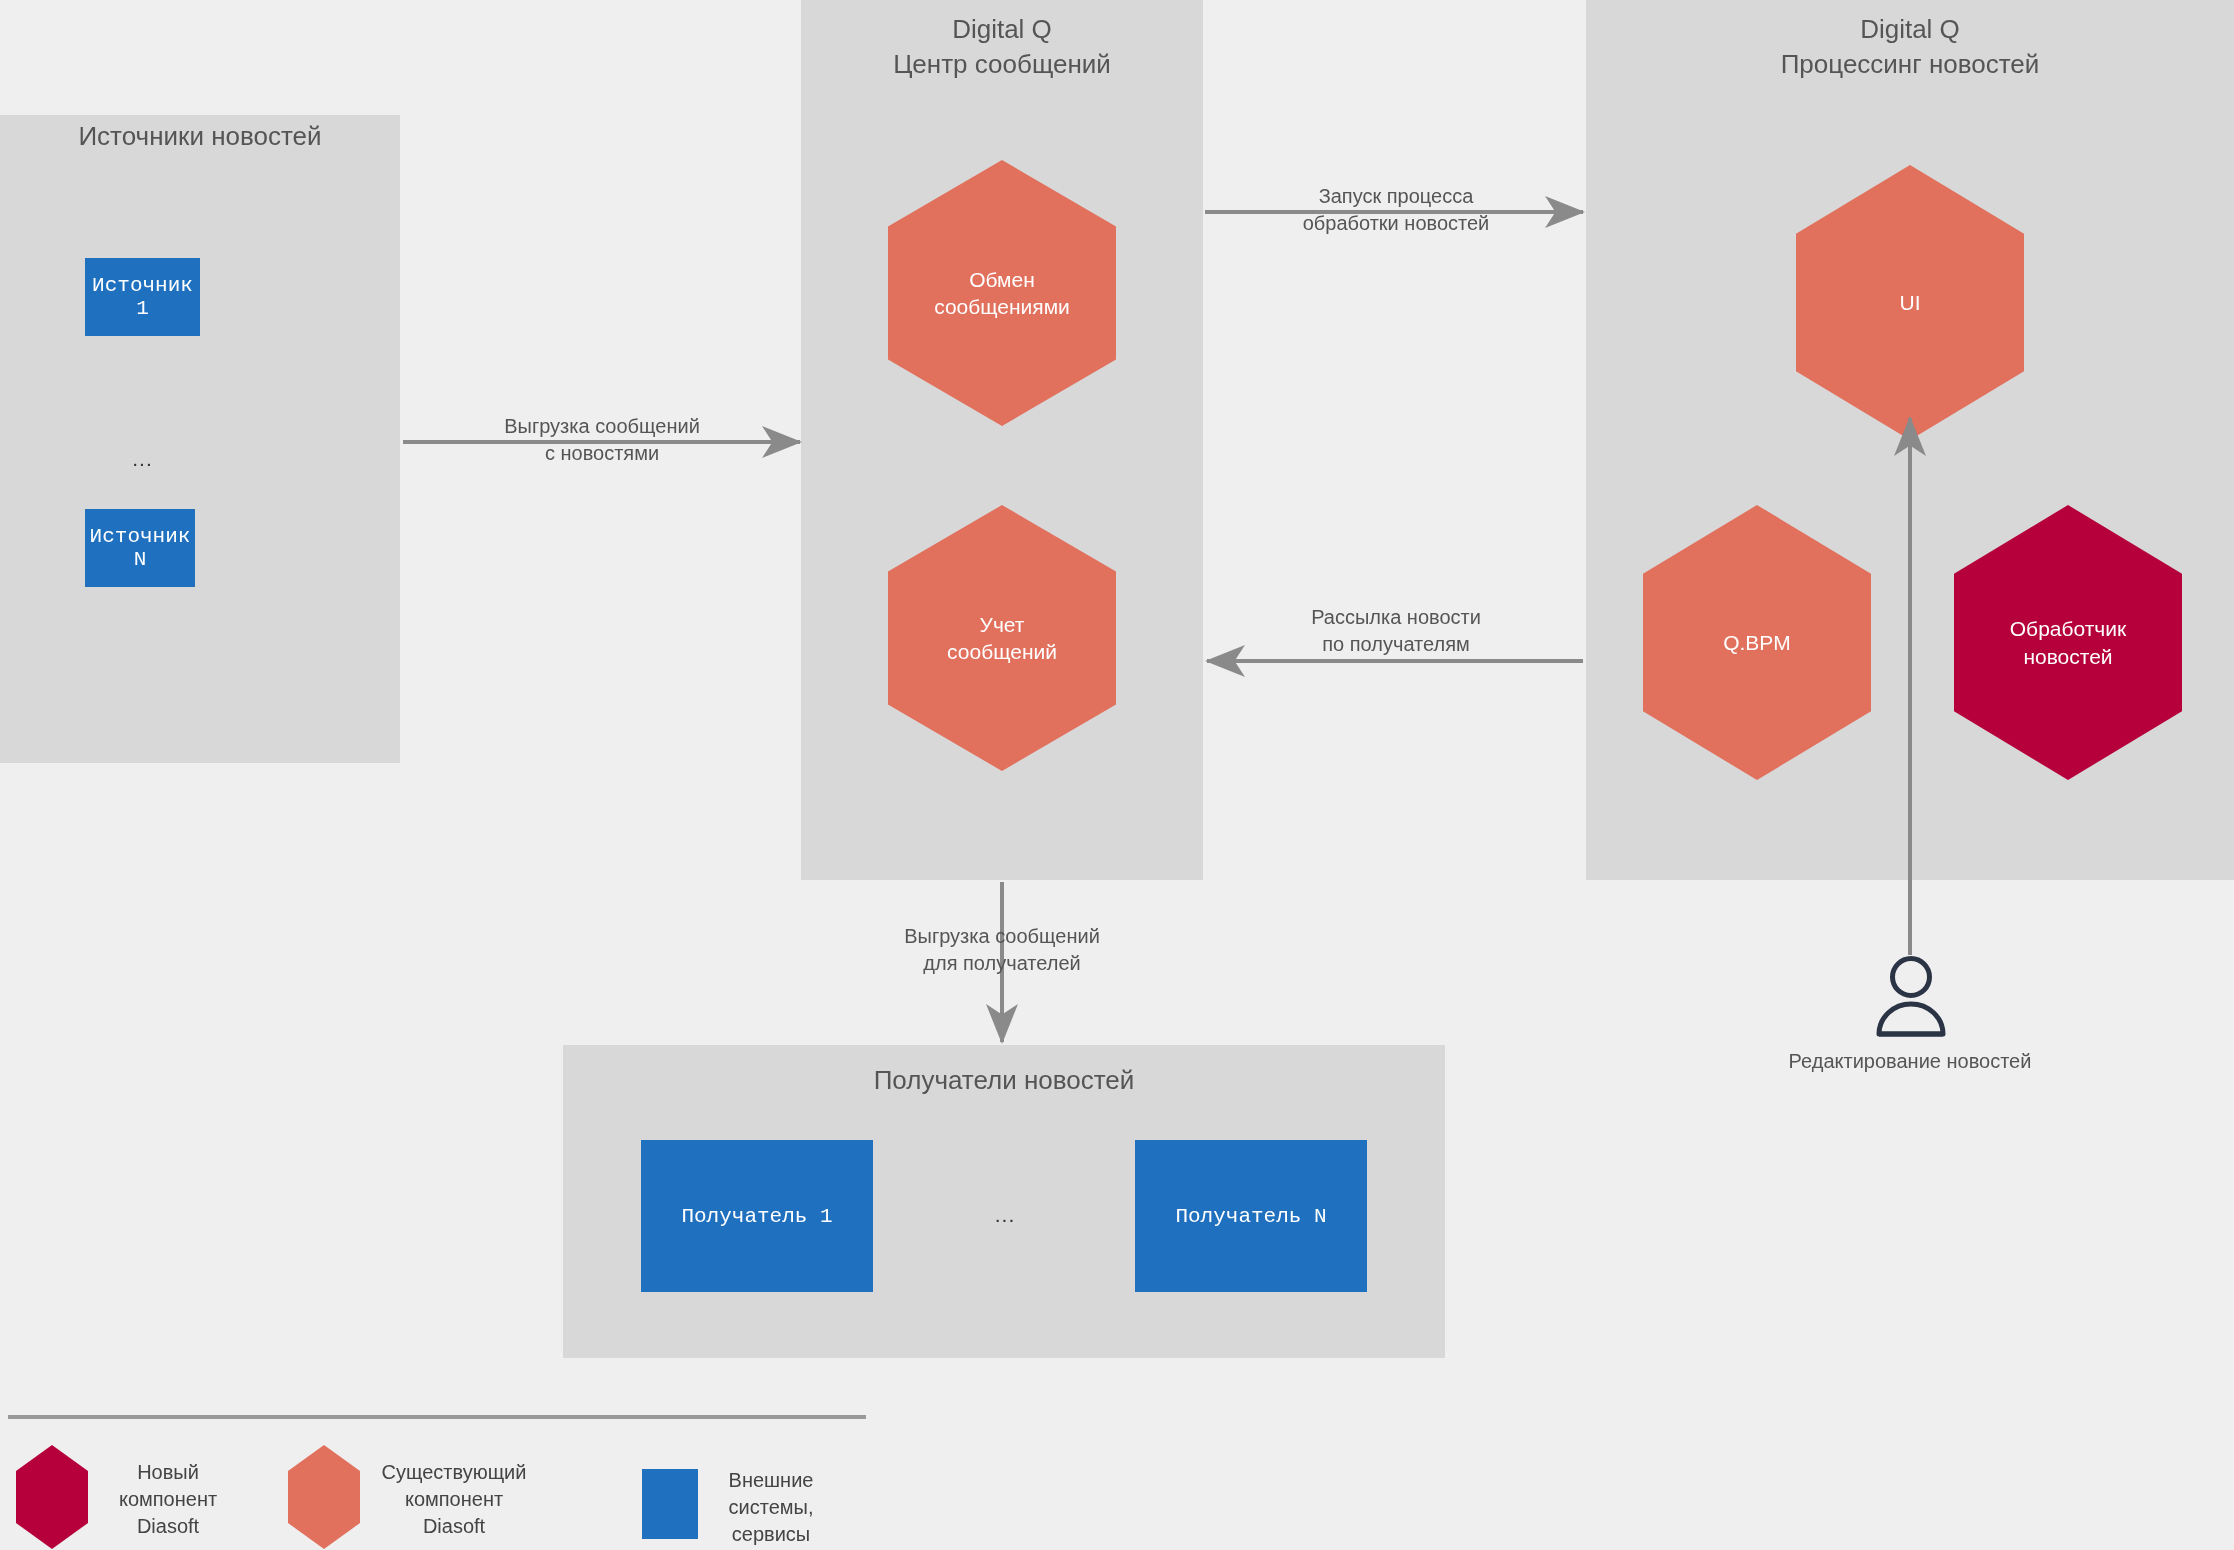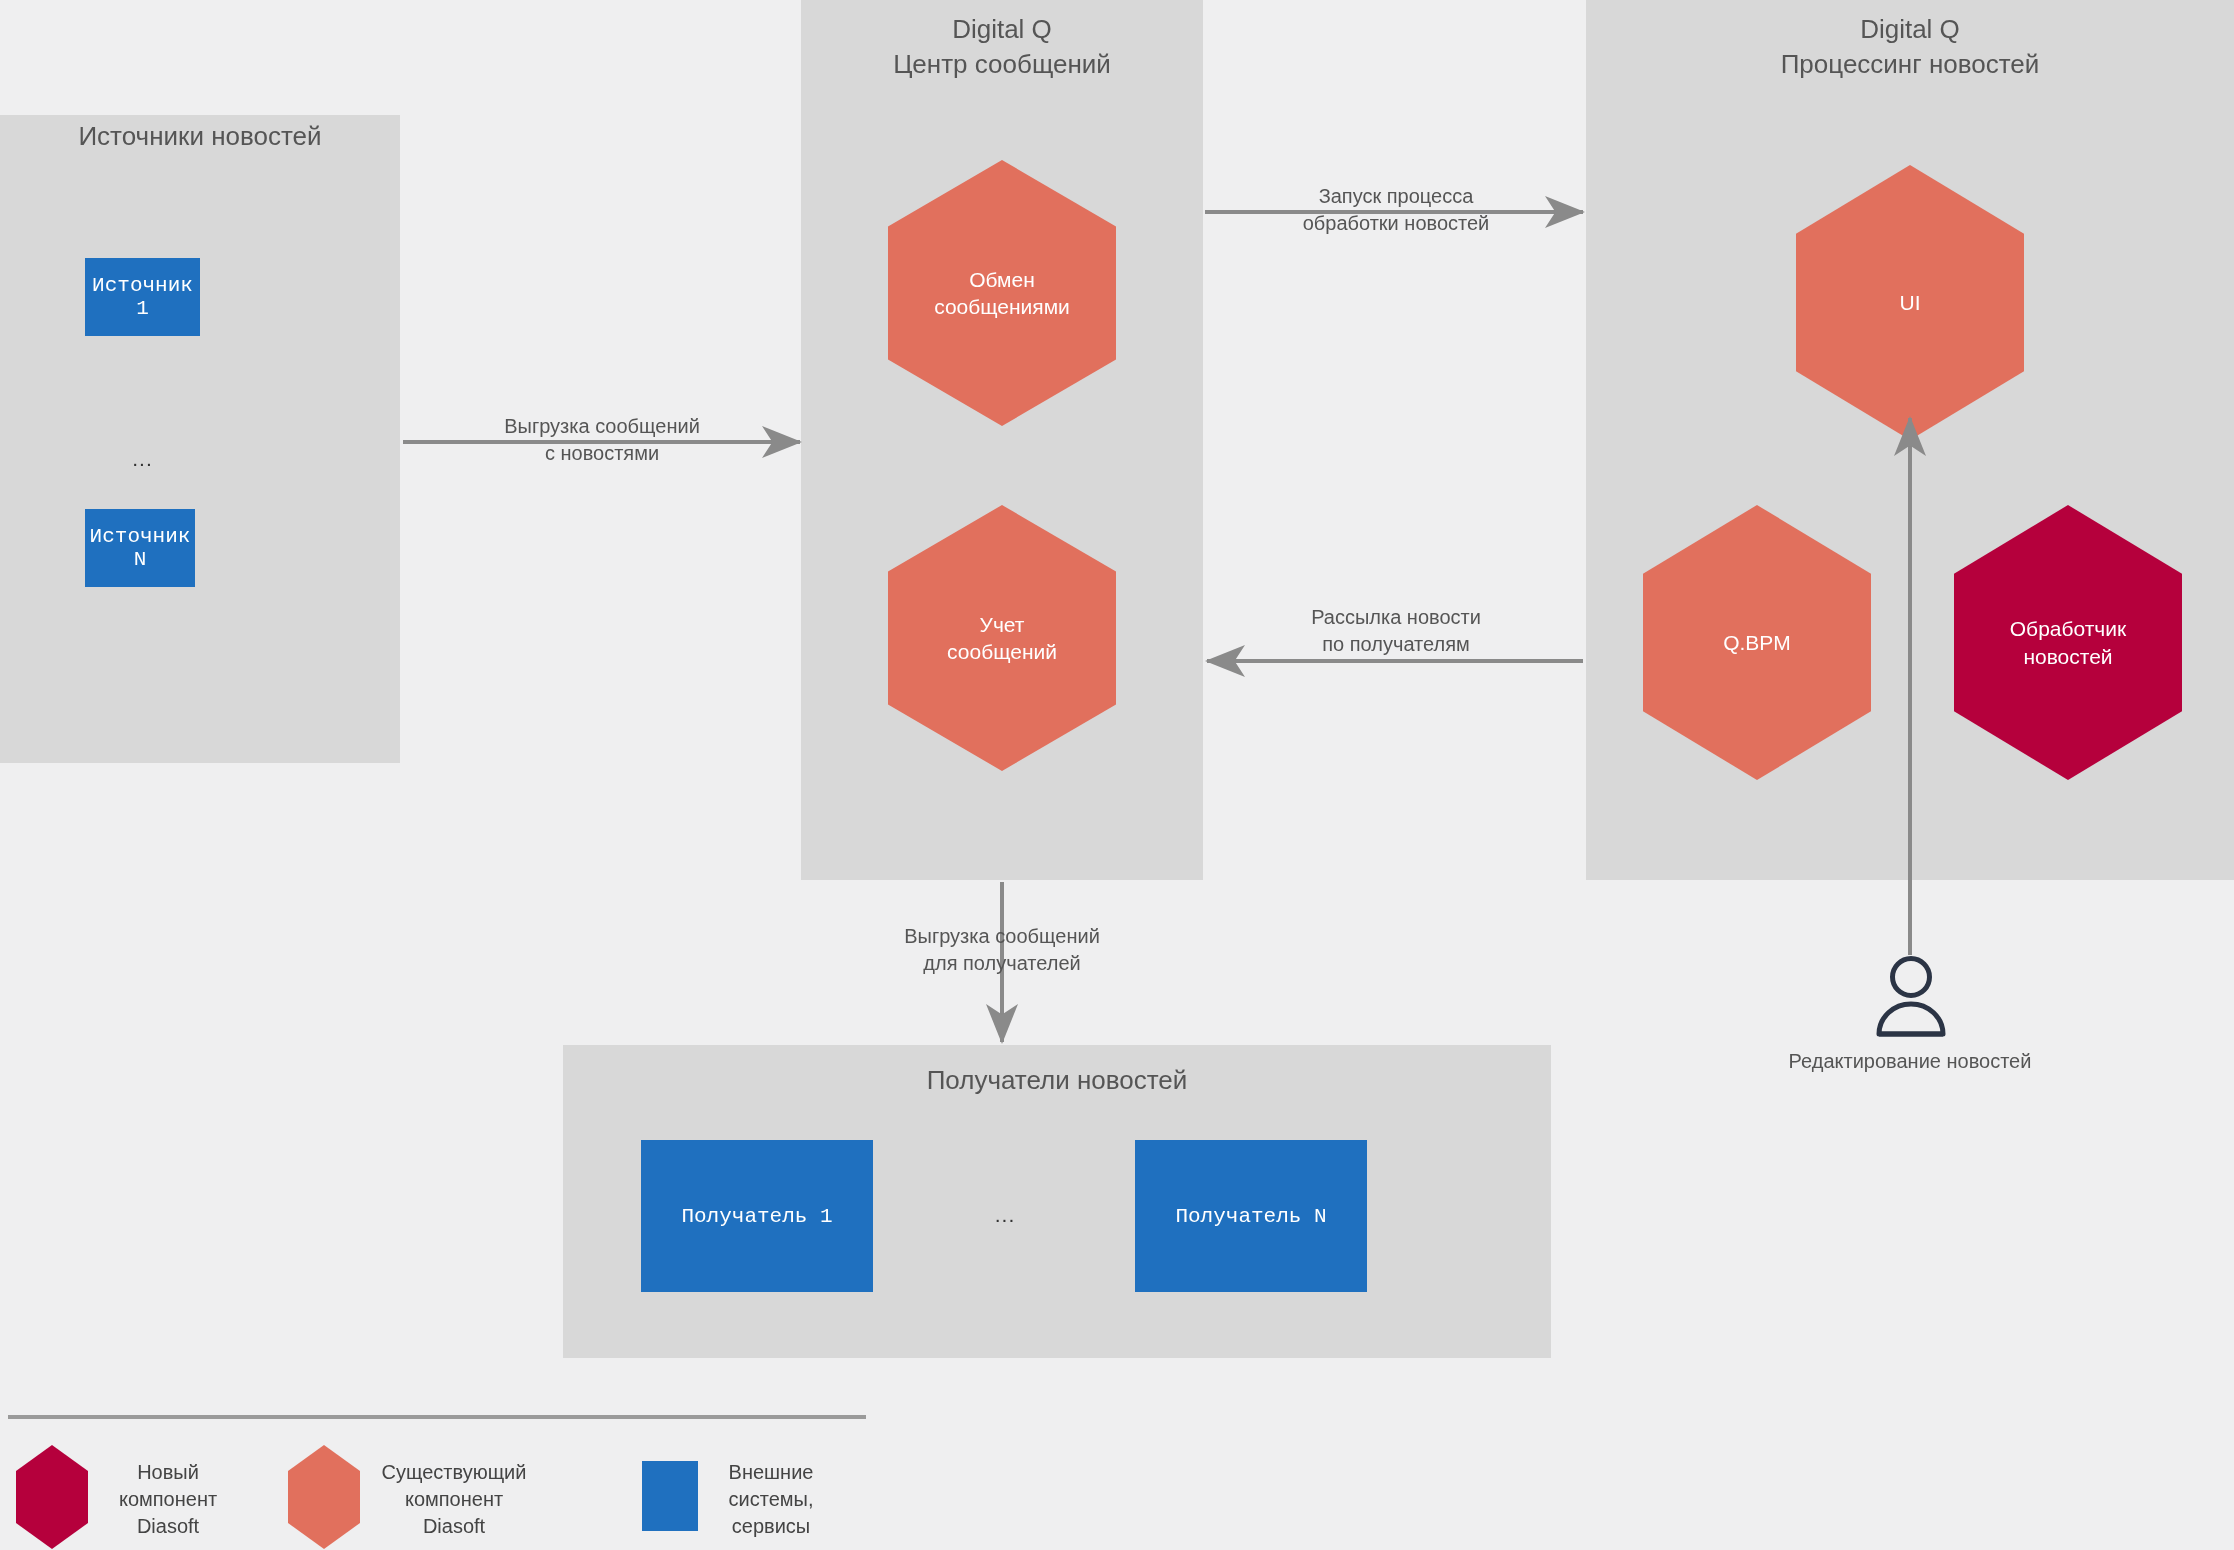--- a/index.html
+++ b/index.html
@@ -157,21 +157,21 @@
     <span>UI</span>
   </div>
   <div class="hex salmon" style="left:1643px;top:505px;width:228px;height:275px;">
     <span>Q.BPM</span>
   </div>
   <div class="hex crimson" style="left:1954px;top:505px;width:228px;height:275px;">
     <span>Обработчик
 новостей</span>
   </div>
 
-  <div class="panel" style="left:563px;top:1045px;width:988px;height:313px;">
+  <div class="panel" style="left:563px;top:1045px;width:882px;height:313px;">
     <div class="panel-title" style="top:18px;">Получатели новостей</div>
   </div>
   <div class="extbox" style="left:641px;top:1140px;width:232px;height:152px;">
     <span>Получатель 1</span>
   </div>
   <div class="dots" style="left:950px;top:1203px;width:110px;">...</div>
   <div class="extbox" style="left:1135px;top:1140px;width:232px;height:152px;">
     <span>Получатель N</span>
   </div>
 
@@ -222,21 +222,21 @@
 Diasoft</div>
     </div>
 
     <div class="legend-item" style="left:288px;top:0px;">
       <div class="legend-hex salmon"></div>
       <div class="legend-text" style="width:160px;">Существующий
 компонент
 Diasoft</div>
     </div>
 
-    <div class="legend-item" style="left:622px;top:0px;padding-left:20px;">
+    <div class="legend-item" style="left:622px;top:8px;padding-left:20px;">
       <div class="legend-rect"></div>
       <div class="legend-text" style="width:118px;">Внешние
 системы,
 сервисы</div>
     </div>
 
   </div>
 
 </div>
 

